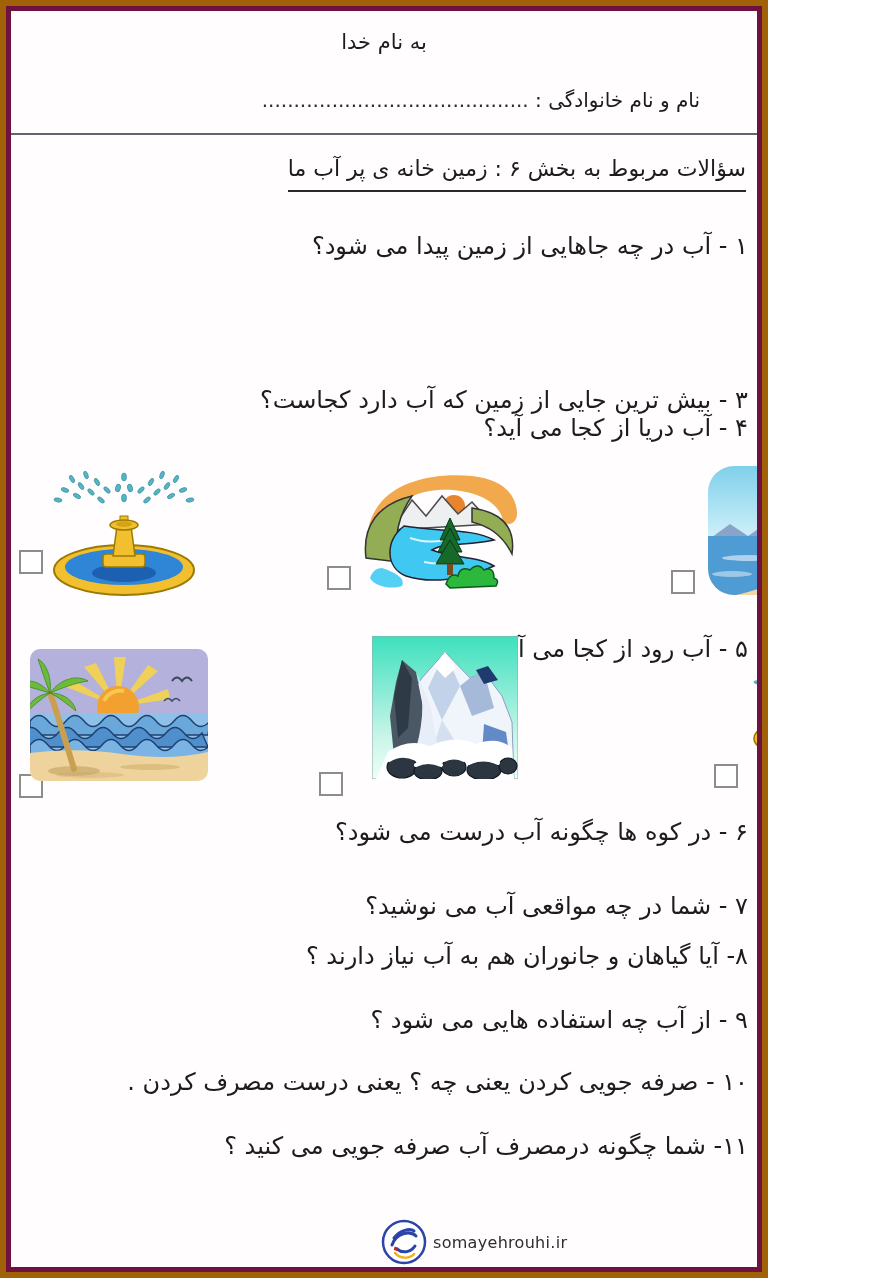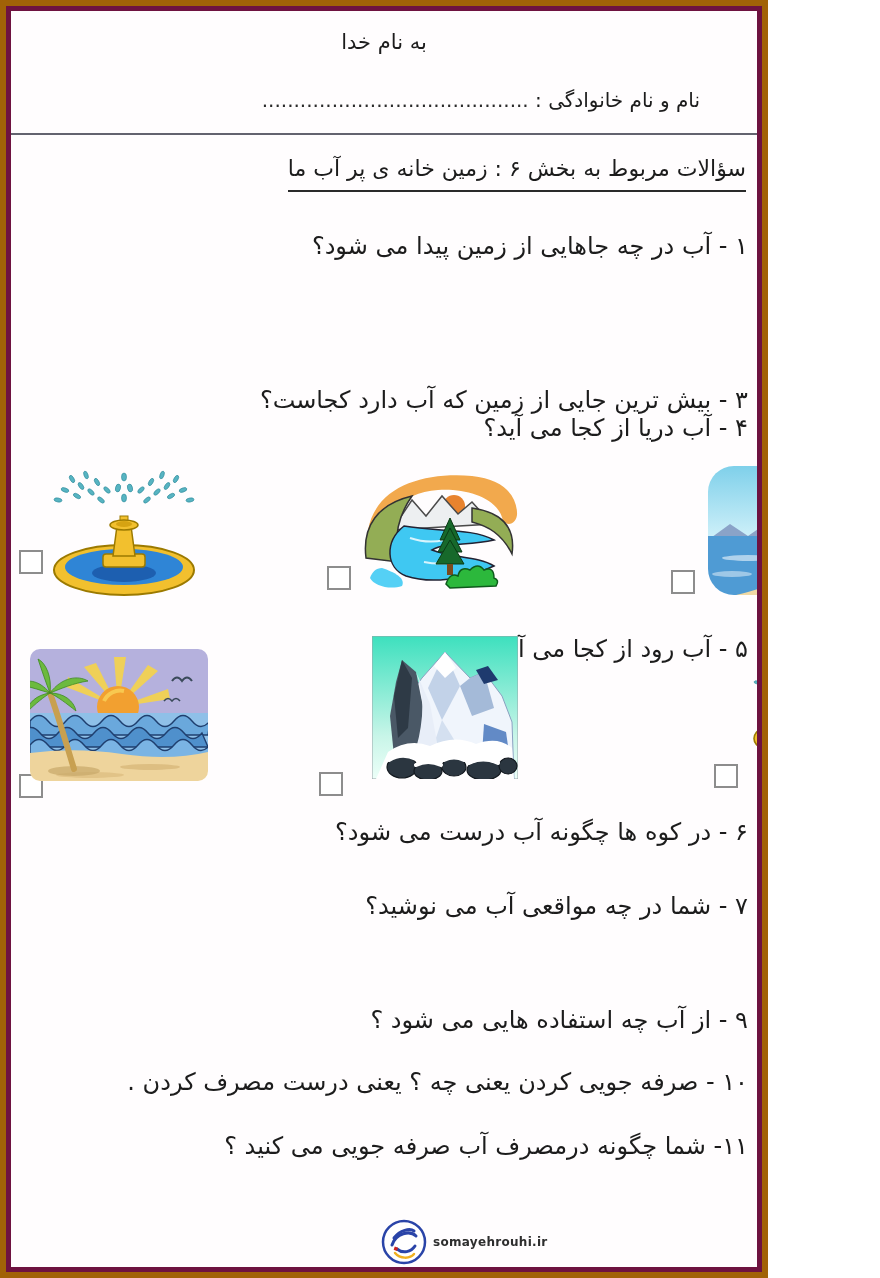--- a/index.html
+++ b/index.html
@@ -29,21 +29,21 @@
   .cb-1{left:13px;top:544px;} .cb-2{left:321px;top:560px;} .cb-3{left:665px;top:564px;}
   .cb-4{left:13px;top:768px;} .cb-5{left:313px;top:766px;} .cb-6{left:708px;top:758px;}
   .pic{position:absolute;}
   .img-fountain-1{left:32px;top:460px;width:172px;height:132px;}
   .img-river{left:348px;top:462px;width:172px;height:126px;}
   .img-beach-1{left:702px;top:460px;width:166px;height:129px;}
   .img-beach-2{left:24px;top:643px;width:178px;height:132px;}
   .img-mountain{left:366px;top:630px;width:146px;height:143px;}
   .img-fountain-2{left:736px;top:640px;width:136px;height:124px;}
   .footer{left:374px;top:1212px;display:flex;align-items:center;gap:5px;}
-  .site-text{font-size:12px;font-weight:bold;color:#2e2e2e;letter-spacing:.3px;}
+  .site-text{font-size:16px;font-weight:normal;color:#2e2e2e;letter-spacing:.3px;}
 </style>
 </head>
 <body>
 
 <div class="page">
   <div class="inner-frame"></div>
 
   <div class="abs bismillah">به نام خدا</div>
 
   <div class="abs name-row">
@@ -257,20 +257,21 @@
     <ellipse cx="85" cy="107" rx="32" ry="9" fill="#1d5fb0"></ellipse>
     <rect x="64" y="88" width="42" height="13" rx="3" fill="#f2c02e" stroke="#9c7a00" stroke-width="1.5"></rect>
     <path d="M78,60 L92,60 L96,90 L74,90 Z" fill="#f2c02e" stroke="#9c7a00" stroke-width="1.5"></path>
     <rect x="81" y="50" width="8" height="9" fill="#f2c02e" stroke="#9c7a00"></rect>
     <ellipse cx="85" cy="59" rx="14" ry="5" fill="#f2c02e" stroke="#9c7a00" stroke-width="1.5"></ellipse>
     <ellipse cx="85" cy="58" rx="8" ry="3" fill="#d6a312"></ellipse>
   </svg>
 
   <div class="question q6">۶ - در کوه ها چگونه آب درست می شود؟</div>
   <div class="question q7">۷ - شما در چه مواقعی آب می نوشید؟</div>
+  <div class="question q8">۸- آیا گیاهان و جانوران هم به آب نیاز دارند ؟</div>
   <div class="question q9">۹ - از آب چه استفاده هایی می شود ؟</div>
   <div class="question q10">۱۰ - صرفه جویی کردن یعنی چه ؟ یعنی درست مصرف کردن .</div>
   <div class="question q11">۱۱- شما چگونه درمصرف آب صرفه جویی می کنید ؟</div>
 
   <div class="abs footer">
     <svg width="48" height="48" viewBox="0 0 48 48">
       <circle cx="24" cy="24" r="21" fill="#fff" stroke="#2a44a8" stroke-width="2.5"></circle>
       <g stroke="#2a44a8" stroke-width="3" fill="none" stroke-linecap="round">
         <path d="M12,27 C16,15 30,12 36,18"></path>
         <path d="M14,20 C20,12 30,10 34,13"></path>

